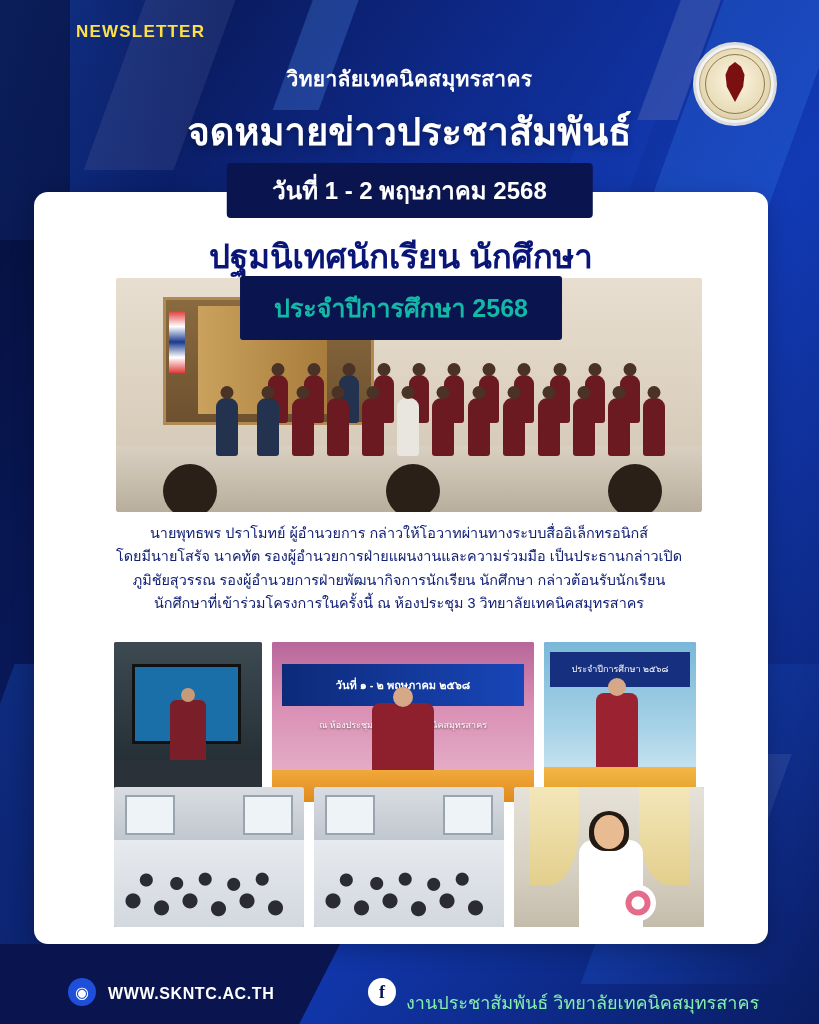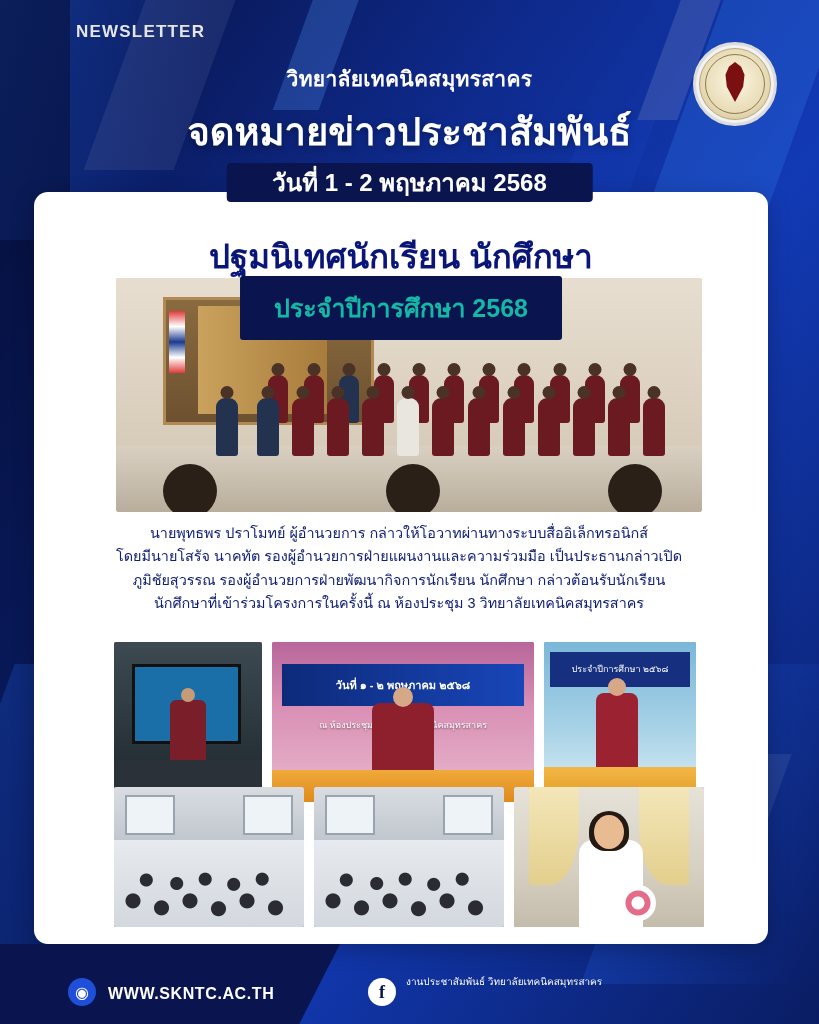--- a/index.html
+++ b/index.html
@@ -28,21 +28,21 @@
   }
   .bg-dark {
     position: absolute;
     background: #060d33;
   }
 
   
   .newsletter-tag {
     position: absolute;
     top: 22px; left: 76px;
-    color: #e5e5e5;
+    color: #fde047;
     font-size: 17px;
     font-weight: bold;
     letter-spacing: 1.2px;
     z-index: 6;
   }
   .header {
     position: absolute;
     top: 62px; left: 0; right: 0;
     text-align: center;
     z-index: 5;
@@ -61,21 +61,21 @@
     text-shadow: 0 2px 6px rgba(0,0,0,0.35);
   }
   .date-pill {
     position: absolute;
     top: 163px;
     left: 50%; transform: translateX(-50%);
     background: #0a1550;
     color: #ffffff;
     font-size: 24px;
     font-weight: bold;
-    padding: 0 46px;
+    padding: 8px 46px;
     border-radius: 4px;
     z-index: 7;
     white-space: nowrap;
   }
 
   
   .seal {
     position: absolute;
     top: 42px; right: 42px;
     width: 84px; height: 84px;
@@ -304,22 +304,22 @@
   }
   .fb-icon {
     position: absolute; left: 368px; bottom: 18px;
     width: 28px; height: 28px; border-radius: 50%;
     background: #ffffff; color: #0a1550;
     display: flex; align-items: center; justify-content: center;
     font-size: 18px; font-weight: bold; font-family: "Liberation Serif", serif;
     z-index: 8;
   }
   .fb-text {
-    position: absolute; left: 406px; bottom: 35px;
-    color: #ffffff; font-size: 10px;
+    position: absolute; left: 406px; bottom: 7px;
+    color: #86efac; font-size: 18px;
     z-index: 8;
   }
 </style>
 </head>
 <body>
 
 <div class="bg">
   <div class="bg-band" style="left:-60px; top:-40px; width:260px; height:280px;"></div>
   <div class="bg-shape" style="left:120px; top:-30px; width:90px; height:200px;"></div>
   <div class="bg-shape" style="left:300px; top:-40px; width:46px; height:150px; background:rgba(90,160,255,.25);"></div>

